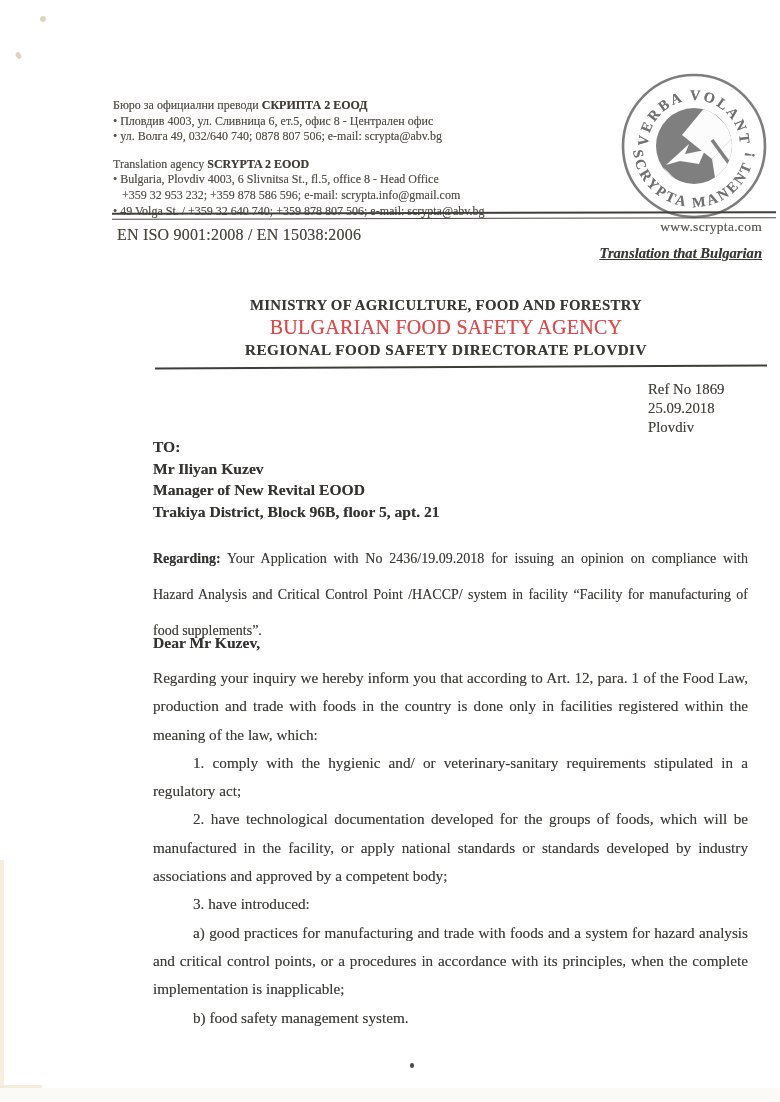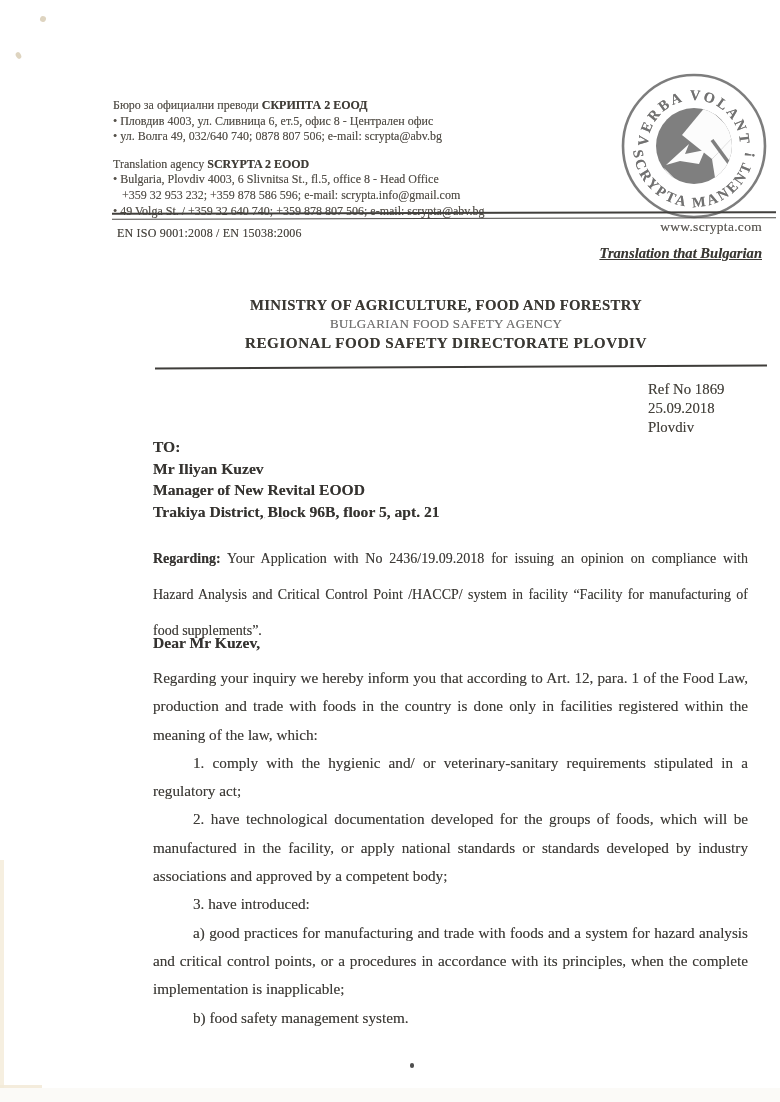--- a/index.html
+++ b/index.html
@@ -21,29 +21,29 @@
   
   .agency{position:absolute;left:113px;top:82px;width:470px;font-size:12px;line-height:1.3;color:#55514a;margin-top:16px;}
   .agency .blk{margin-bottom:12px;}
   .agency .name{font-weight:bold;color:#403d37;}
   .agency .cont{padding-left:9px;}
   
   .stamp{position:absolute;left:612px;top:64px;width:164px;height:164px;opacity:.88;}
   
   .double-rule{position:absolute;left:112px;top:212px;width:664px;height:4px;
     border-top:2px solid #413f3c;border-bottom:1px solid #4a4845;transform:rotate(-0.15deg);}
-  .iso{position:absolute;left:117px;top:226px;font-size:12px;color:#48453f;letter-spacing:.2px;}
+  .iso{position:absolute;left:117px;top:226px;font-size:16px;color:#48453f;letter-spacing:.2px;}
   .website{position:absolute;right:18px;top:219px;font-size:13.5px;color:#5d5a55;letter-spacing:.3px;}
   .trans-note{position:absolute;right:18px;top:245px;font-size:14.6px;font-weight:bold;font-style:italic;
     text-decoration:underline;color:#393733;}
   
   .letterhead{position:absolute;left:150px;top:295px;width:592px;text-align:center;color:#3a3833;}
   .lh1{font-size:13.5px;font-weight:bold;}
   .lh2{font-size:14.8px;font-weight:bold;letter-spacing:.3px;margin-top:2px;}
-  .lh3{font-size:13px;color:#737373;margin-top:2px;letter-spacing:.3px;}
+  .lh3{font-size:20px;color:#ef4444;margin-top:2px;letter-spacing:.3px;}
   .lh4{font-size:15.2px;font-weight:bold;letter-spacing:.5px;margin-top:2px;}
   .title-rule{position:absolute;left:155px;top:366px;width:612px;border-top:2px solid #3f3d3a;transform:rotate(-0.3deg);}
   
   .refblock{position:absolute;left:648px;top:380px;font-size:14.8px;line-height:1.28;color:#45423c;}
   
   .recipient{position:absolute;left:153px;top:436px;font-size:15.6px;font-weight:bold;line-height:1.38;color:#353330;}
   
   .subject{position:absolute;left:153px;top:541px;width:595px;font-size:14px;line-height:36px;text-align:justify;}
   .subject .lbl{font-weight:bold;color:#343230;}
   .salutation{position:absolute;left:153px;top:634px;font-size:15.6px;font-weight:bold;color:#343230;}

